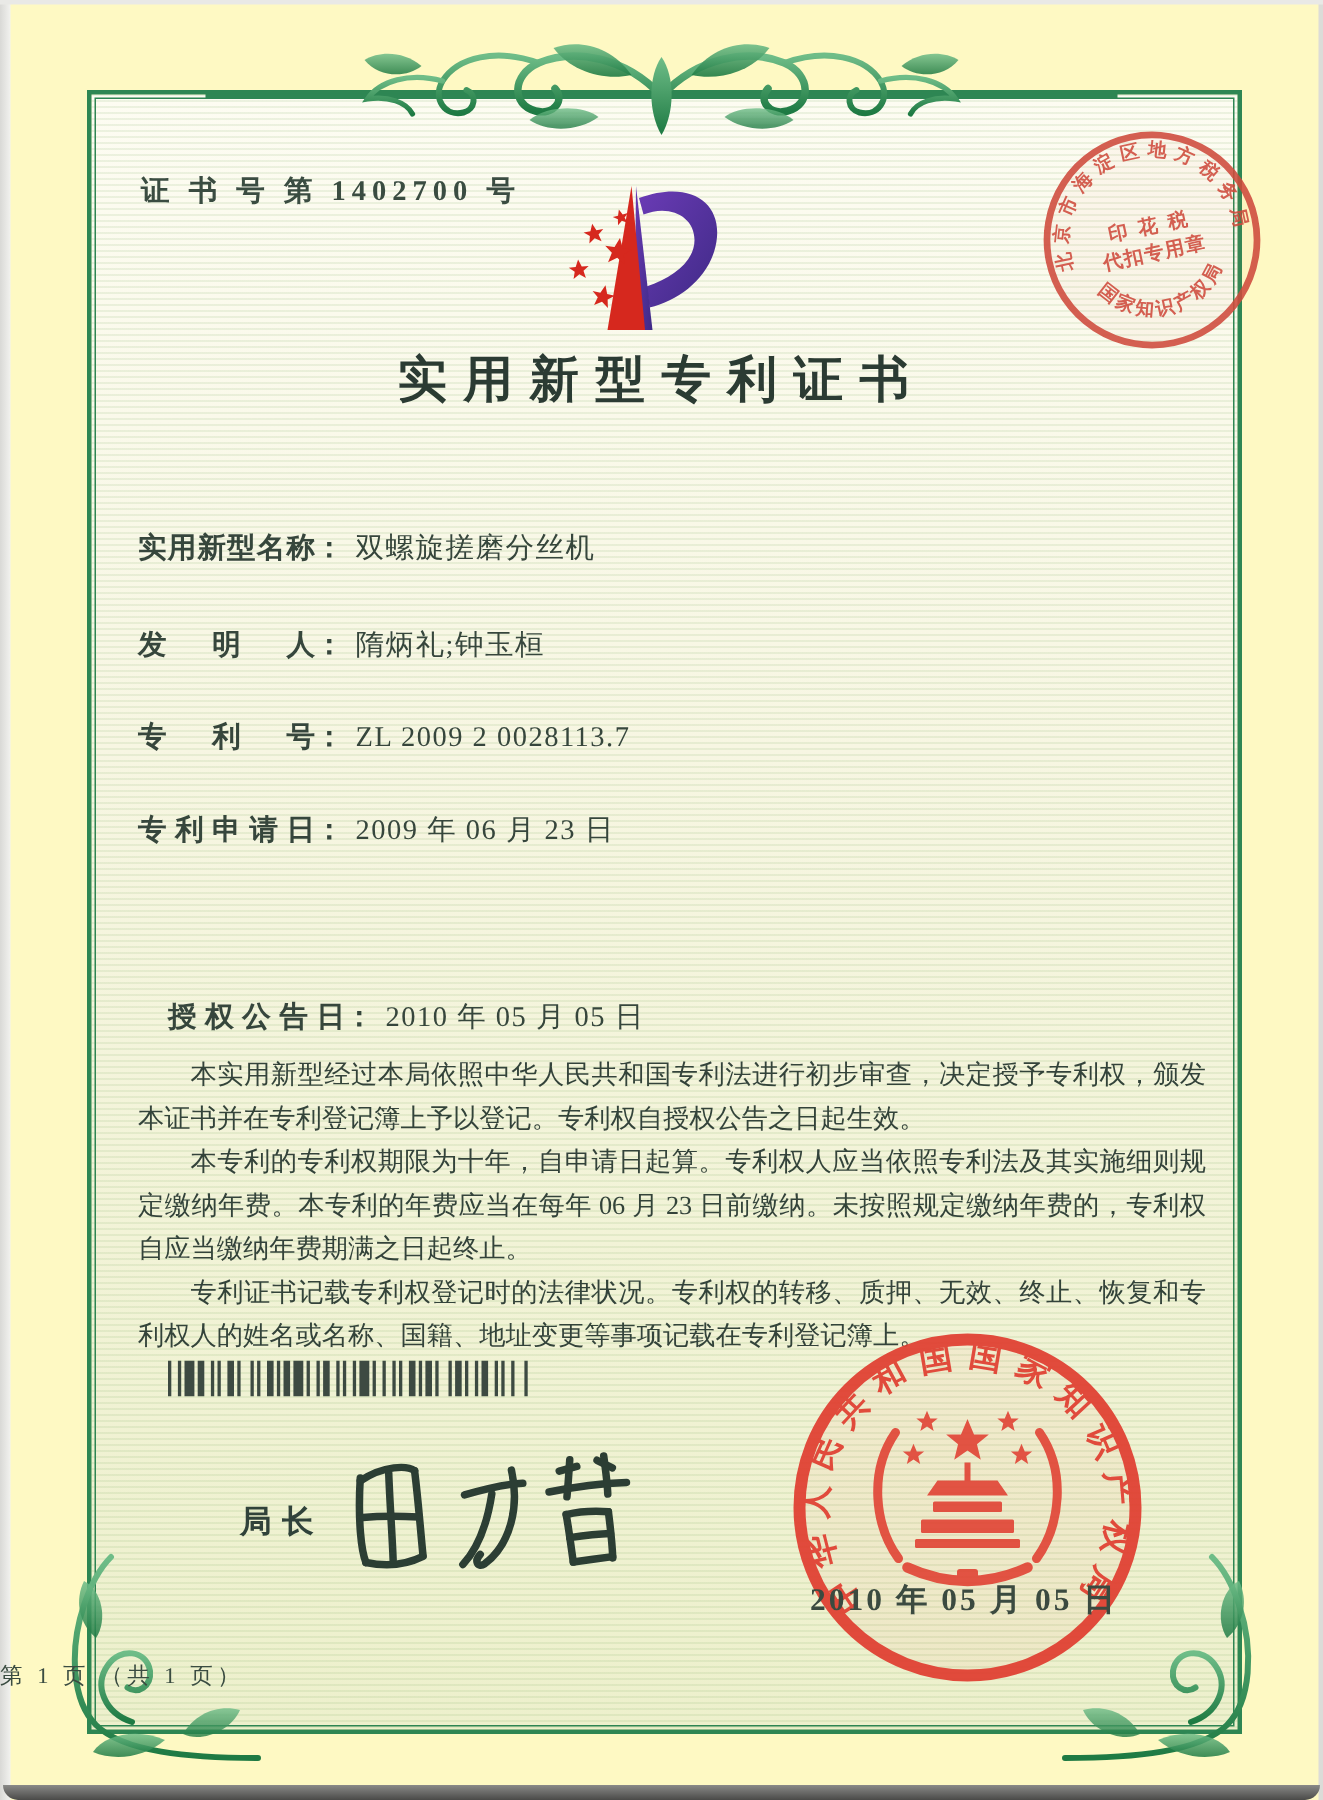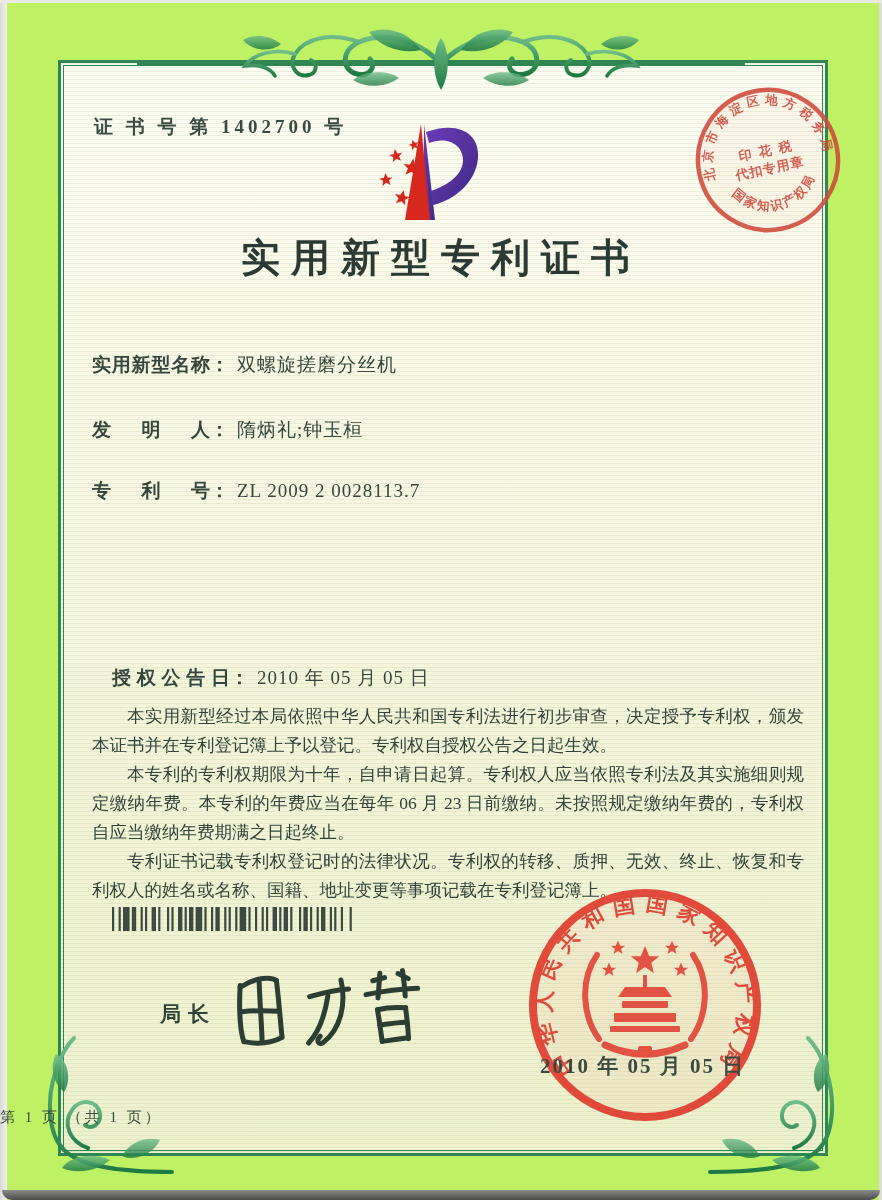--- a/index.html
+++ b/index.html
@@ -1,18 +1,18 @@
 <!DOCTYPE html>
 <html><head>
 <meta charset="utf-8">
 <style>
   html,body{margin:0;padding:0;background:#ffffff;}
   #canvas{
     position:relative;width:882px;height:1200px;overflow:hidden;
-    background:#bef264;
+    background:#fef9c3;
     font-family:"Liberation Serif", serif;
   }
   
   .edge-left{position:absolute;left:0;top:0;width:7px;height:100%;
     background:linear-gradient(to right,#d9d9d6,#f2f2ef);}
   .edge-right{position:absolute;right:0;top:0;width:3px;height:100%;background:#dcdcd8;}
   .edge-top{position:absolute;left:0;top:0;width:100%;height:3px;background:#e9e9e6;}
   .edge-bottom{position:absolute;left:2px;right:2px;bottom:0;height:10px;
     background:linear-gradient(#8a8a88,#4a4a48);border-radius:0 0 12px 12px;}
 
@@ -22,21 +22,21 @@
     border:3px solid #2e8653;
     background:
       repeating-linear-gradient(to bottom, rgba(120,170,95,0.13) 0 1px, rgba(0,0,0,0) 1px 4px),
       linear-gradient(to bottom,#fdfcf2 0%,#f7f6e2 40%,#edf0cc 100%);
   }
   .frame-inner{position:absolute;inset:2px;border:1px solid #2e8653;}
 
   .cert-no{position:absolute;left:94px;top:114px;font-size:19px;letter-spacing:4px;
     color:#3a4c41;font-weight:bold;}
   .title{position:absolute;left:0;top:231px;width:100%;text-align:center;
-    font-size:39px;font-weight:bold;letter-spacing:11px;color:#2b3b33;}
+    font-size:33px;font-weight:bold;letter-spacing:11px;color:#2b3b33;}
 
   .field{position:absolute;left:92px;font-size:19px;color:#36463c;white-space:nowrap;}
   .flabel{display:inline-block;width:118px;text-align:justify;text-align-last:justify;
     font-weight:bold;vertical-align:bottom;}
   .fcolon{font-weight:bold;margin-right:8px;}
   .fval{letter-spacing:1px;}
 
   .paras{position:absolute;left:92px;top:702px;width:712px;font-size:17.5px;
     line-height:29px;color:#33433a;text-align:justify;}
   .paras p{margin:0;text-indent:2em;}
@@ -147,20 +147,23 @@
   <div class="title">实用新型专利证书</div>
 
   <div class="field" style="top:352px;">
     <span class="flabel">实用新型名称</span><span class="fcolon">：</span><span class="fval">双螺旋搓磨分丝机</span>
   </div>
   <div class="field" style="top:417px;">
     <span class="flabel">发明人</span><span class="fcolon">：</span><span class="fval">隋炳礼;钟玉桓</span>
   </div>
   <div class="field" style="top:478px;">
     <span class="flabel">专利号</span><span class="fcolon">：</span><span class="fval">ZL 2009 2 0028113.7</span>
+  </div>
+  <div class="field" style="top:540px;">
+    <span class="flabel">专利申请日</span><span class="fcolon">：</span><span class="fval">2009 年 06 月 23 日</span>
   </div>
   <div class="field" style="top:665px;margin-left:20px;">
     <span class="flabel">授权公告日</span><span class="fcolon">：</span><span class="fval">2010 年 05 月 05 日</span>
   </div>
 
   <div class="paras">
     <p>本实用新型经过本局依照中华人民共和国专利法进行初步审查，决定授予专利权，颁发本证书并在专利登记簿上予以登记。专利权自授权公告之日起生效。</p>
     <p>本专利的专利权期限为十年，自申请日起算。专利权人应当依照专利法及其实施细则规定缴纳年费。本专利的年费应当在每年 06 月 23 日前缴纳。未按照规定缴纳年费的，专利权自应当缴纳年费期满之日起终止。</p>
     <p>专利证书记载专利权登记时的法律状况。专利权的转移、质押、无效、终止、恢复和专利权人的姓名或名称、国籍、地址变更等事项记载在专利登记簿上。</p>
   </div>

